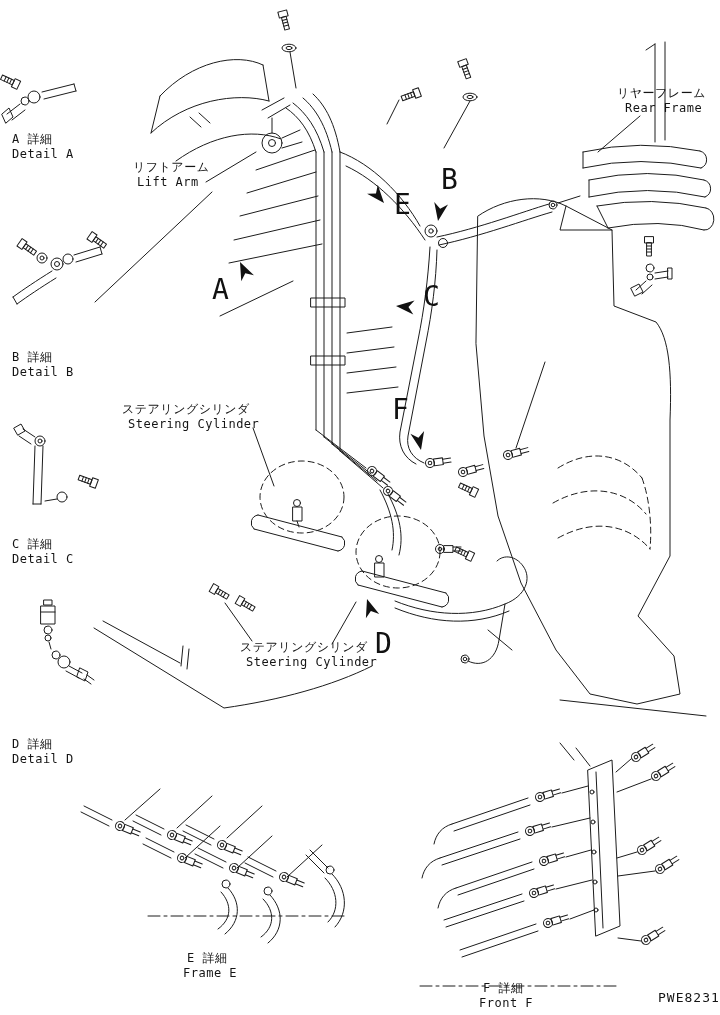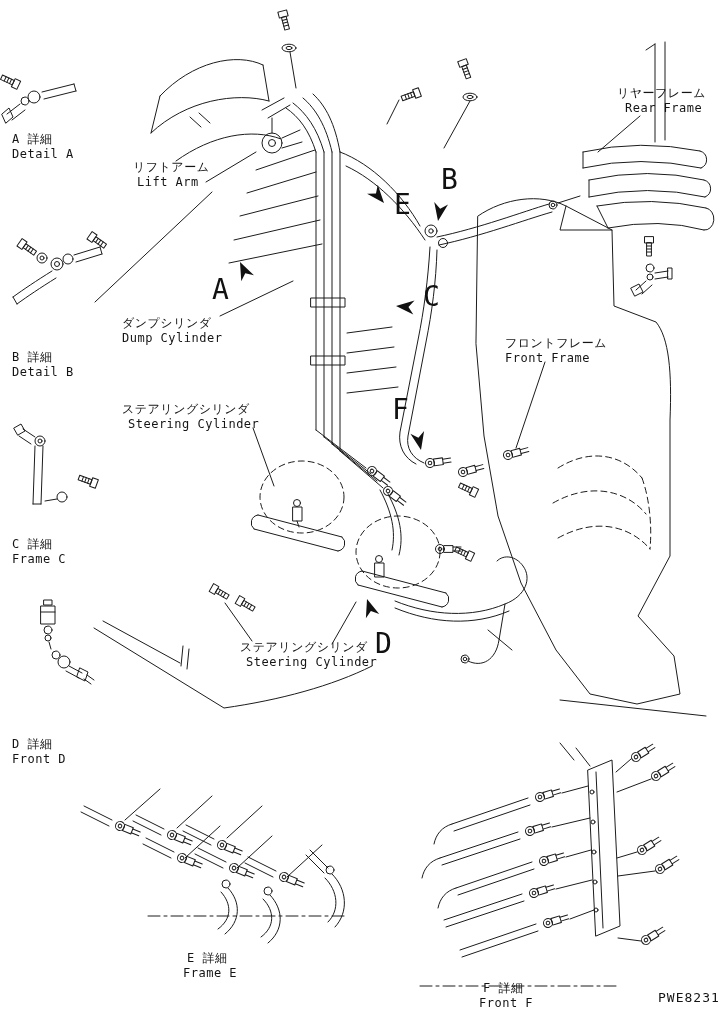--- a/index.html
+++ b/index.html
@@ -356,53 +356,45 @@
   <div class="lbl" style="left:12px;top:132px">
     <span>A 詳細</span>
     <span class="en">Detail A</span>
   </div>
 
   <div class="lbl" style="left:133px;top:160px">
     <span>リフトアーム</span>
     <span class="en" style="margin-left:4px">Lift Arm</span>
   </div>
 
-  <div class="lbl" style="left:122px;top:316px">
-    <span>ダンプシリンダ</span>
-    <span class="en">Dump Cylinder</span>
-  </div>
 
   <div class="lbl" style="left:12px;top:350px">
     <span>B 詳細</span>
     <span class="en">Detail B</span>
   </div>
 
-  <div class="lbl" style="left:505px;top:336px">
-    <span>フロントフレーム</span>
-    <span class="en">Front Frame</span>
-  </div>
 
   <div class="lbl" style="left:122px;top:402px">
     <span>ステアリングシリンダ</span>
     <span class="en" style="margin-left:6px">Steering Cylinder</span>
   </div>
 
   <div class="lbl" style="left:12px;top:537px">
     <span>C 詳細</span>
-    <span class="en">Frame C</span>
+    <span class="en">Detail C</span>
   </div>
 
   <div class="lbl" style="left:240px;top:640px">
     <span>ステアリングシリンダ</span>
     <span class="en" style="margin-left:6px">Steering Cylinder</span>
   </div>
 
   <div class="lbl" style="left:12px;top:737px">
     <span>D 詳細</span>
-    <span class="en">Front D</span>
+    <span class="en">Detail D</span>
   </div>
 
   <div class="lbl" style="left:187px;top:951px">
     <span>E 詳細</span>
     <span class="en" style="margin-left:-4px">Frame E</span>
   </div>
 
   <div class="lbl" style="left:483px;top:981px">
     <span>F 詳細</span>
     <span class="en" style="margin-left:-4px">Front F</span>

